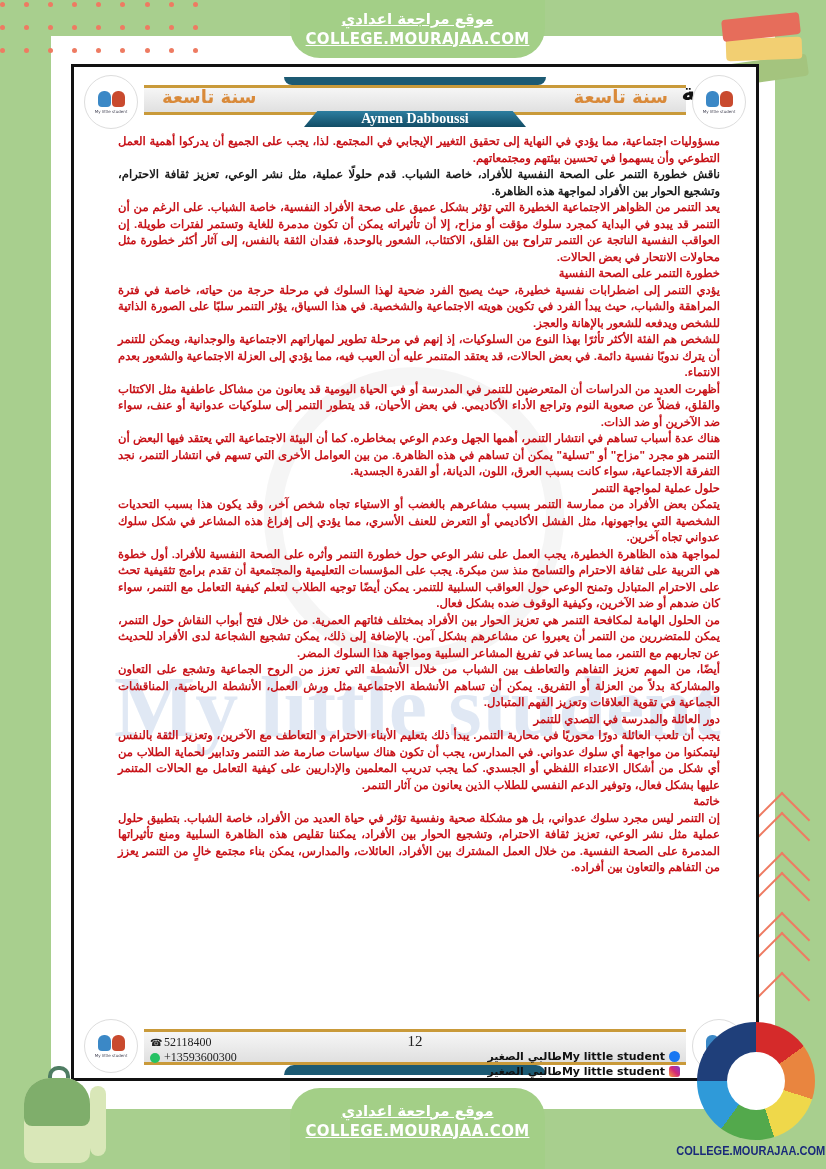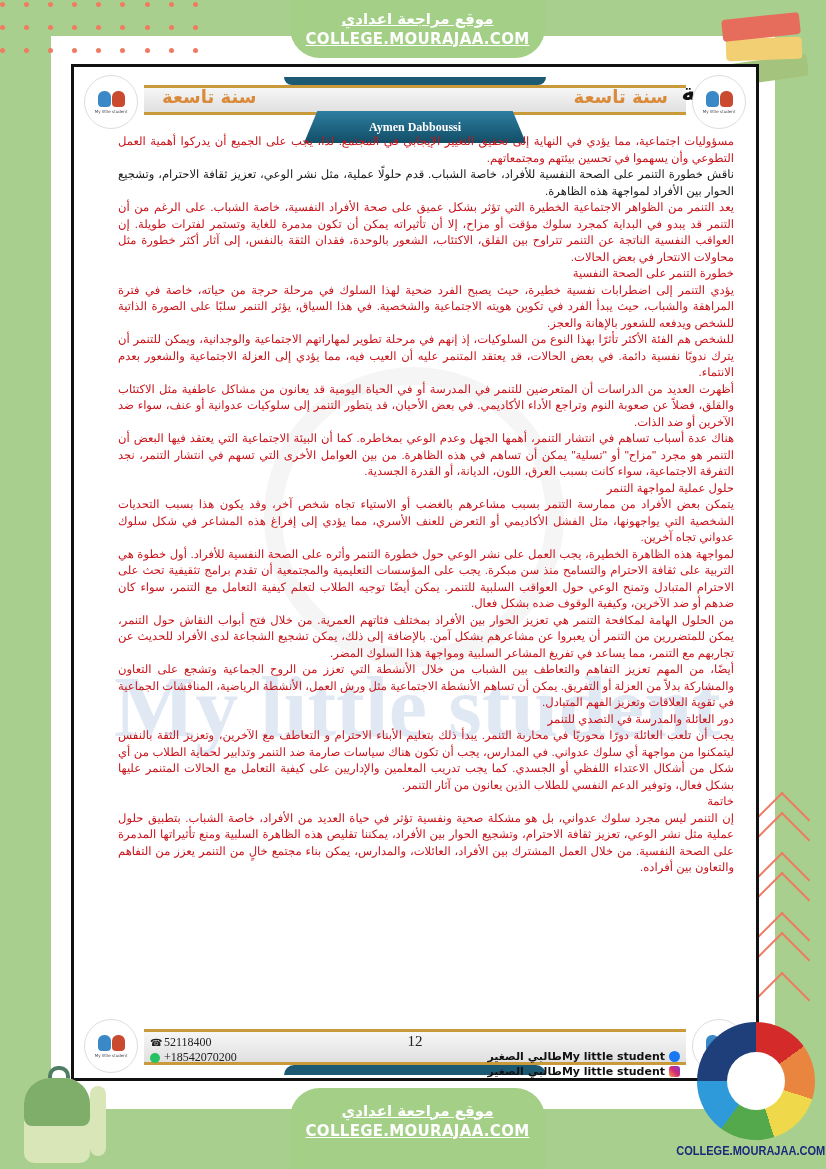--- a/index.html
+++ b/index.html
@@ -40,23 +40,23 @@
   .hdr { position: absolute; left: 10px; top: 6px; width: 662px; height: 58px; }
   .hdr-bar {
     position: absolute; left: 60px; right: 60px; top: 12px; height: 30px;
     background: linear-gradient(#f6f6f6, #e0e0e0); border-top: 3px solid #c99a3a; border-bottom: 3px solid #c99a3a;
   }
   .hdr-center-top {
     position: absolute; left: 200px; width: 262px; top: 4px; height: 8px;
     background: #1c5a73; border-radius: 0 0 20px 20px;
   }
   .hdr-center-bottom {
-    position: absolute; left: 220px; width: 222px; top: 38px; height: 32px;
+    position: absolute; left: 220px; width: 222px; top: 38px; height: 16px;
     background: linear-gradient(#2d7ea0, #124d66); color: #fff;
-    font-family: "Liberation Serif", serif; font-weight: bold; font-size: 12px;
+    font-family: "Liberation Serif", serif; font-weight: bold; font-size: 14px;
     display: flex; align-items: center; justify-content: center;
     clip-path: polygon(6% 0, 94% 0, 100% 100%, 0 100%);
   }
   .hdr-title {
     position: absolute; left: 0; right: 0; top: 5px; text-align: right;
     font-size: 24px; font-weight: bold; color: #111; direction: rtl;
   }
   .hdr-grade {
     position: absolute; top: 13px; font-size: 18px; font-weight: bold; color: #d98a3a; direction: rtl;
   }
@@ -80,23 +80,23 @@
     position: absolute; left: 40px; top: 590px; font-size: 86px; font-weight: bold;
     font-family: "Liberation Serif", serif; color: #c8d7ec; opacity: 0.55; white-space: nowrap;
   }
   .wm-face {
     position: absolute; left: 190px; top: 300px; width: 300px; height: 300px; border-radius: 50%;
     border: 18px solid #eee; opacity: 0.6;
   }
 
   
   .content {
-    position: absolute; left: 44px; right: 22px; top: 66px;
+    position: absolute; left: 44px; right: 36px; top: 66px;
     direction: rtl; text-align: justify;
-    font-family: "Liberation Sans", sans-serif; font-weight: normal;
+    font-family: "Liberation Sans", sans-serif; font-weight: bold;
     font-size: 11.6px; line-height: 16.5px;
   }
   .content p { margin: 0; }
   .red { color: #c8141a; }
   .blk { color: #1a1a1a; }
 
   
   .ftr { position: absolute; left: 10px; top: 950px; width: 662px; height: 58px; }
   .ftr-bar {
     position: absolute; left: 60px; right: 60px; top: 12px; height: 36px;
@@ -267,21 +267,21 @@
         </div>
       <span class="cap">My little student</span>
     </div>
     <div class="ftr-phones">
       <div class="row">
         <span class="ico-phone">☎</span>
         <span>52118400</span>
       </div>
       <div class="row">
         <span class="ico-wa"></span>
-        <span>+18542070200</span>
+        <span>+13593600300</span>
       </div>
     </div>
     <div class="ftr-page">12</div>
     <div class="ftr-social">
       <div class="row">
         <span>طالبي الصغيرMy little student</span>
         <span class="ico-fb"></span>
       </div>
       <div class="row">
         <span>طالبي الصغيرMy little student</span>

